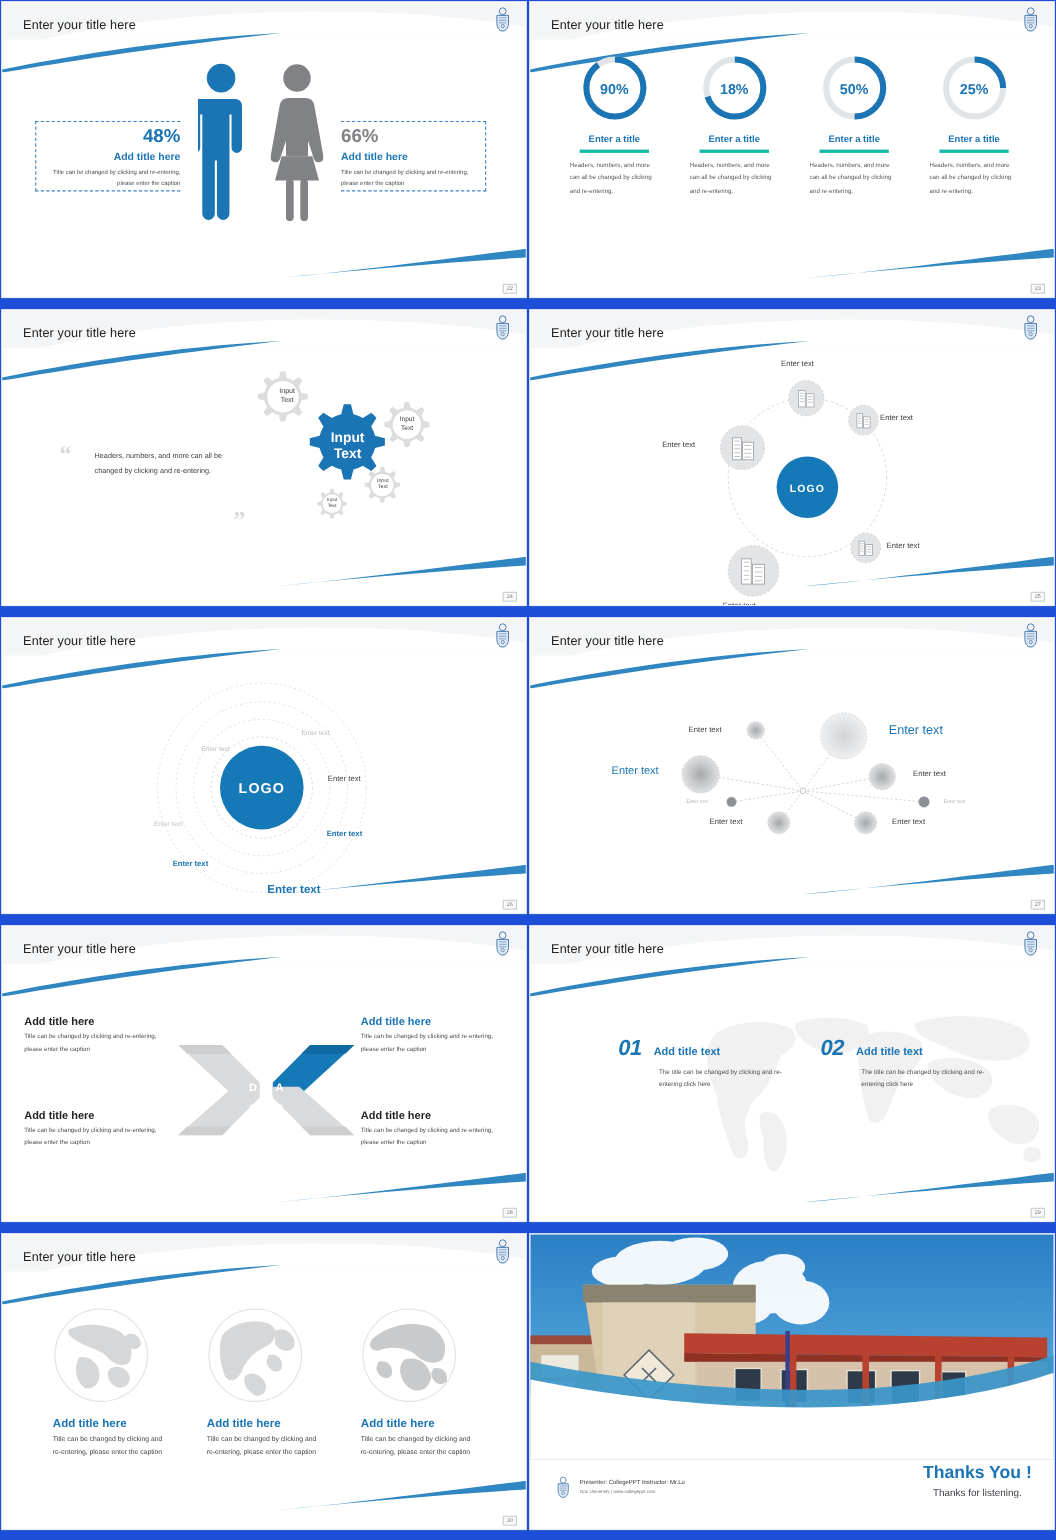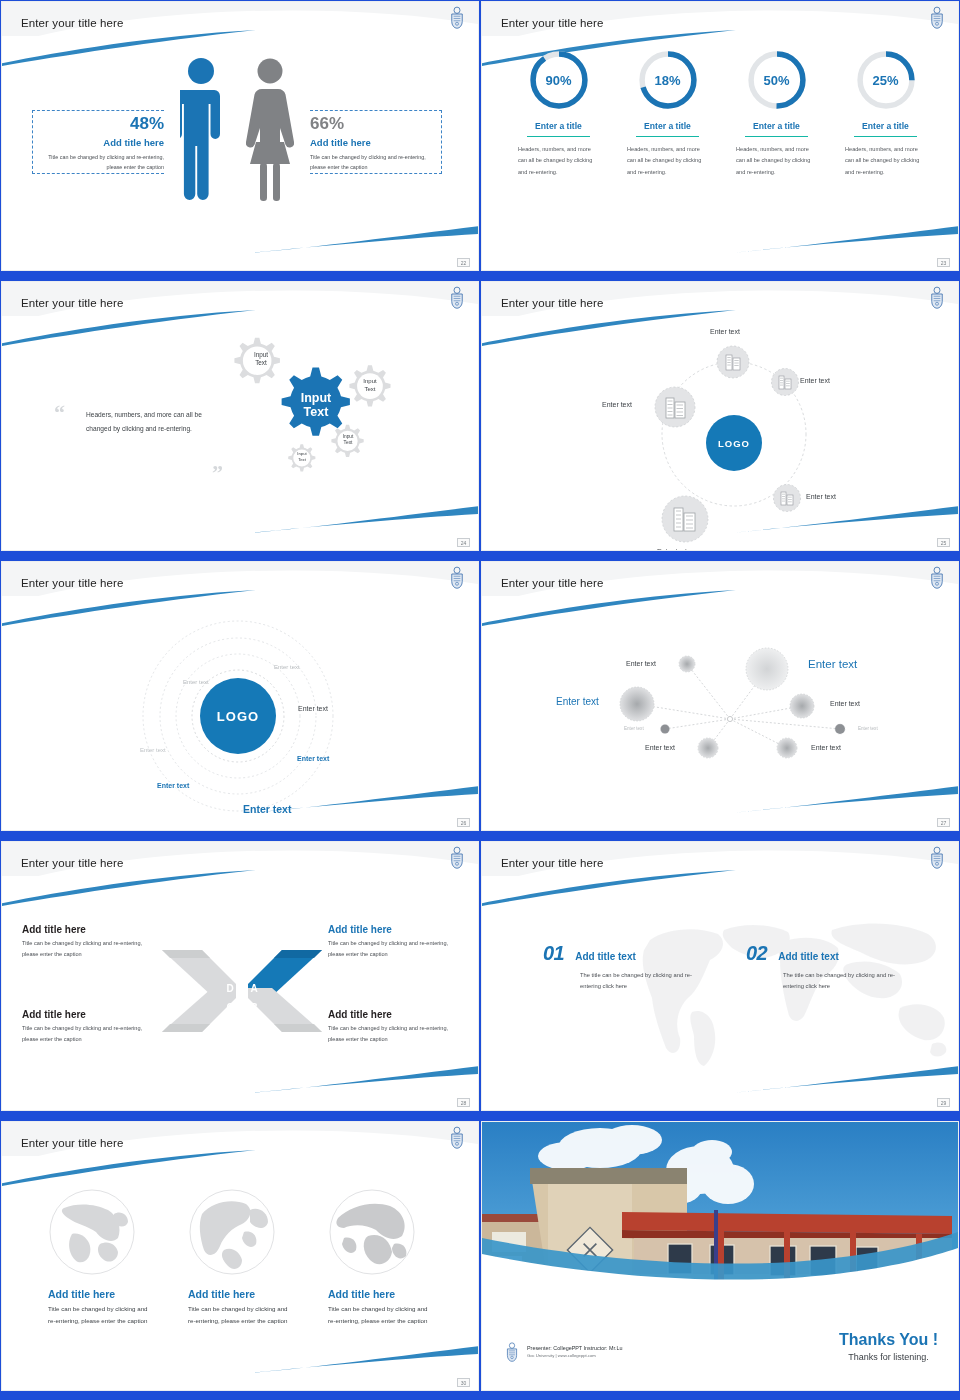--- a/index.html
+++ b/index.html
@@ -68,21 +68,21 @@
   
   .donuts { position:absolute; left:22px; top:12px; width:436px; display:flex; }
   .dcol { width:109px; text-align:center; }
   .dring { margin:0 auto; width:64px; height:64px; position:relative;text-align:right; }
   .dval {
     position:absolute; left:0; top:0; width:100%; height:100%;
     display:flex; align-items:center; justify-content:center;
     font-size:13px; font-weight:bold; color:#1b74b4;
   }
   .dtitle { font-size:8.6px; font-weight:bold; color:#1b74b4; margin-top:9px;
-            padding-bottom:5px; border-bottom:1px solid #14b8a6; display:inline-block;
+            padding-bottom:5px; border-bottom:3px solid #14b8a6; display:inline-block;
             padding-left:8px; padding-right:8px;}
   .ddesc { font-size:5.6px; color:#55595e; line-height:2.05; margin-top:7px; padding:0 14px; text-align:left;}
 
   
   .quote-mark { color:#d5d8db; font-size:22px; font-weight:bold; font-family:"Liberation Serif", serif; line-height:1;}
   .gear-txt { font-size:6.6px; color:#3e4347; line-height:2.15; }
 
   
   .lbl-dk { font-size:7px; color:#3a3f44; }
   .lbl-bl { font-size:7px; color:#1b74b4; }
@@ -593,21 +593,21 @@
             <path d="M92,18 C112,10 140,12 156,20 C162,30 152,40 140,44 C128,48 112,44 100,36 C94,30 88,24 92,18 Z"></path>
             <path d="M60,100 C70,96 80,104 82,116 C86,132 80,148 72,154 C64,152 62,138 62,124 C60,114 56,106 60,100 Z"></path>
             <path d="M150,30 C172,22 196,26 206,36 C210,50 200,60 190,66 C182,78 178,92 172,104 C166,112 158,110 156,100 C152,84 148,66 148,48 C146,40 146,34 150,30 Z"></path>
             <path d="M200,18 C230,8 270,10 296,22 C310,32 304,46 290,50 C270,56 246,50 228,40 C214,34 196,28 200,18 Z"></path>
             <path d="M216,52 C236,46 256,52 268,62 C274,74 266,84 254,86 C238,88 222,78 214,66 C210,58 210,54 216,52 Z"></path>
             <path d="M268,96 C286,88 306,94 312,106 C316,120 304,130 292,128 C276,124 262,110 268,96 Z"></path>
             <path d="M300,132 C308,128 316,132 314,140 C310,146 300,146 298,140 Z"></path>
           </g>
         </svg>
 
-        <div style="position:absolute;left:61px;top:66px;width:140px;">
+        <div style="position:absolute;left:80px;top:66px;width:140px;">
           <div style="display:flex;align-items:baseline;">
             <span class="bignum">01</span>
             <span class="num-title" style="margin-left:11px;">Add title text</span>
           </div>
           <div class="num-desc" style="margin-left:37px;width:130px;">The title can be changed by clicking and re-entering click here</div>
         </div>
 
         <div style="position:absolute;left:264px;top:66px;width:140px;">
           <div style="display:flex;align-items:baseline;">
             <span class="bignum">02</span>

